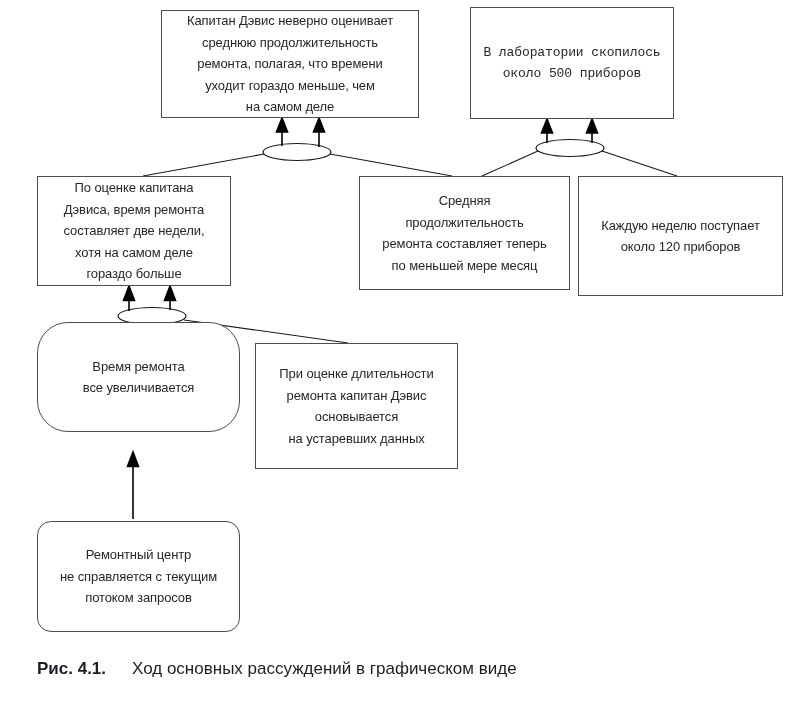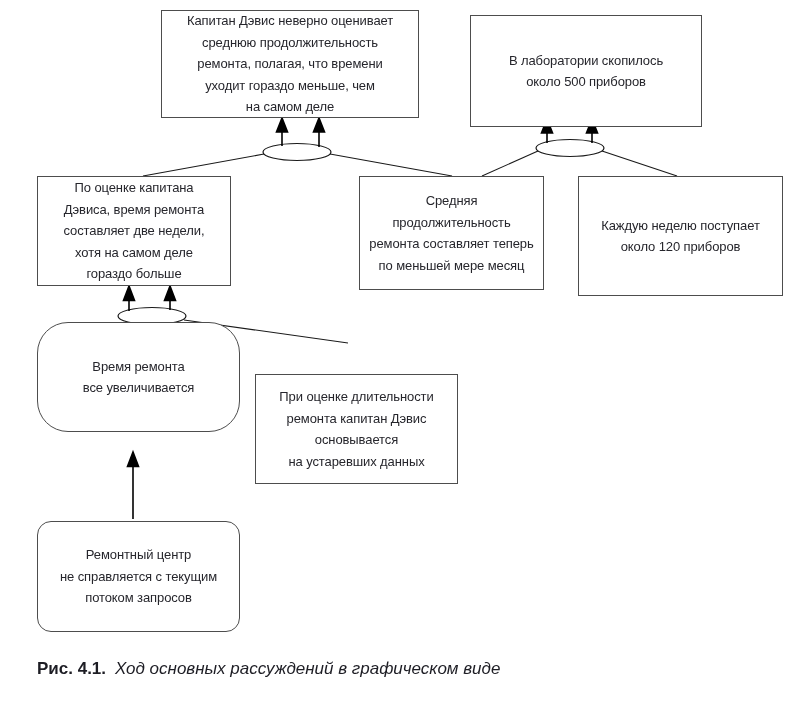--- a/index.html
+++ b/index.html
@@ -25,36 +25,36 @@
     align-items: center;
     justify-content: center;
     text-align: center;
     white-space: pre-line;
     font-size: 13px;
     line-height: 21.5px;
     color: #26262c;
     letter-spacing: -0.1px;
   }
   .node-top-left   { left:161px; top:10px;  width:258px; height:108px; }
-  .node-top-right  { left:470px; top:15px;   width:232px; height:112px; }
+  .node-top-right  { left:470px; top:7px;   width:204px; height:112px;font-family:Liberation Mono, monospace; }
   .node-mid-left   { left:37px;  top:176px; width:194px; height:110px; }
-  .node-mid-center { left:359px; top:176px; width:185px; height:114px; }
+  .node-mid-center { left:359px; top:176px; width:211px; height:114px; }
   .node-mid-right  { left:578px; top:176px; width:205px; height:120px; }
   .node-low-left   { left:37px;  top:322px; width:203px; height:110px;border-radius:31px; }
-  .node-low-right  { left:255px; top:343px; width:203px; height:110px;margin-top:31px; }
+  .node-low-right  { left:255px; top:343px; width:203px; height:126px; }
   .node-bottom     { left:37px;  top:521px; width:203px; height:111px;border-radius:14px; }
   .caption {
     position: absolute;
     left: 37px; top: 659px;
     font-size: 17px;
     color: #1d1d24;
     white-space: nowrap;
   }
-  .caption-label { font-weight: bold; margin-right: 9px; }
-  .caption-title { font-style: italic; }
+  .caption-label { font-weight: bold; margin-right: 26px; }
+  .caption-title { }
 </style>
 </head>
 <body>
 
 <div class="canvas">
 
   <svg class="connector-layer" width="790" height="711" viewBox="0 0 790 711">
 
     <g stroke="#1a1a1a" stroke-width="1.1" fill="none">
       <line x1="143" y1="176" x2="264" y2="154"></line>

